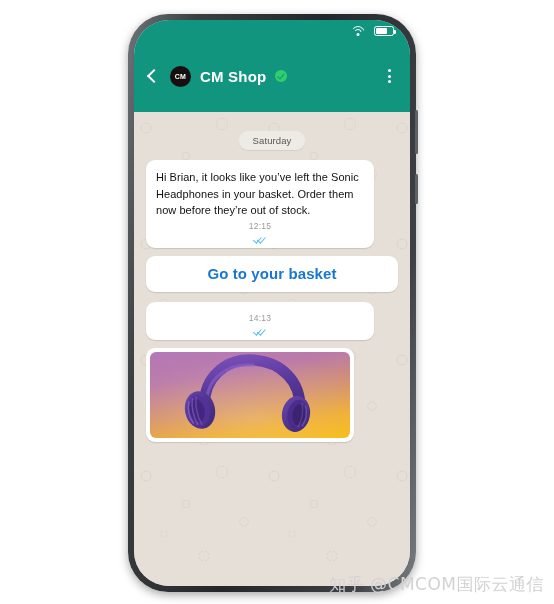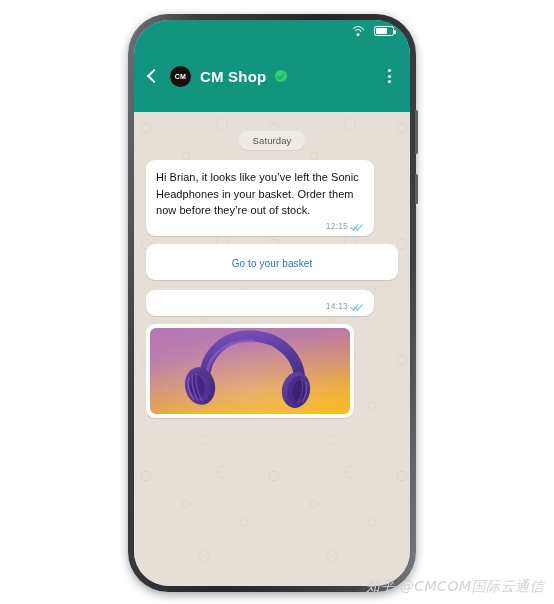--- a/index.html
+++ b/index.html
@@ -227,23 +227,24 @@
   .bubble-text {
     font-size: 11px;
     line-height: 16.5px;
     color: #111111;
     letter-spacing: .05px;
   }
   .bubble-text b { font-weight: bold; }
   .bubble-meta {
     display: flex;
     align-items: center;
-    justify-content: flex-end;
+    justify-content: flex-start;
     gap: 3px;
     margin-top: 2px;
+    flex-direction: column;
   }
   .bubble-time {
     font-size: 8.5px;
     color: #9a9a9a;
     letter-spacing: .2px;
   }
   .ticks {
     width: 13px; height: 9px;
     position: relative;
     flex: 0 0 auto;
@@ -263,22 +264,22 @@
     background: #ffffff;
     border-radius: 9px;
     box-shadow: 0 1px 1.2px rgba(0,0,0,.13);
     text-align: center;
     padding: 9px 0;
     margin-bottom: 10px;
     cursor: pointer;
   }
   .cta-label {
     color: #1878cf;
-    font-size: 10px;
-    font-weight: normal;
+    font-size: 15px;
+    font-weight: bold;
     letter-spacing: .1px;
   }
 
   .media-bubble {
     background: #ffffff;
     border-radius: 9px;
     box-shadow: 0 1px 1.2px rgba(0,0,0,.13);
     padding: 4px;
     margin-bottom: 8px;
     width: 208px;
@@ -382,27 +383,26 @@
     flex: 0 0 auto;
     box-shadow: 0 1px 2.5px rgba(0,0,0,.25);
     cursor: pointer;
   }
 
   
   .watermark {
     position: absolute;
     right: 10px;
     bottom: 8px;
-    font-size: 14px;
+    font-size: 17px;
     color: #d2d2d2;
     letter-spacing: .5px;
     white-space: nowrap;
     z-index: 5;
     font-family: "DejaVu Sans", sans-serif;
-    font-style: italic;
   }
 </style>
 </head>
 <body>
 
 <div class="phone-frame">
 
   <div class="side-btn volume"></div>
   <div class="side-btn power"></div>
 

